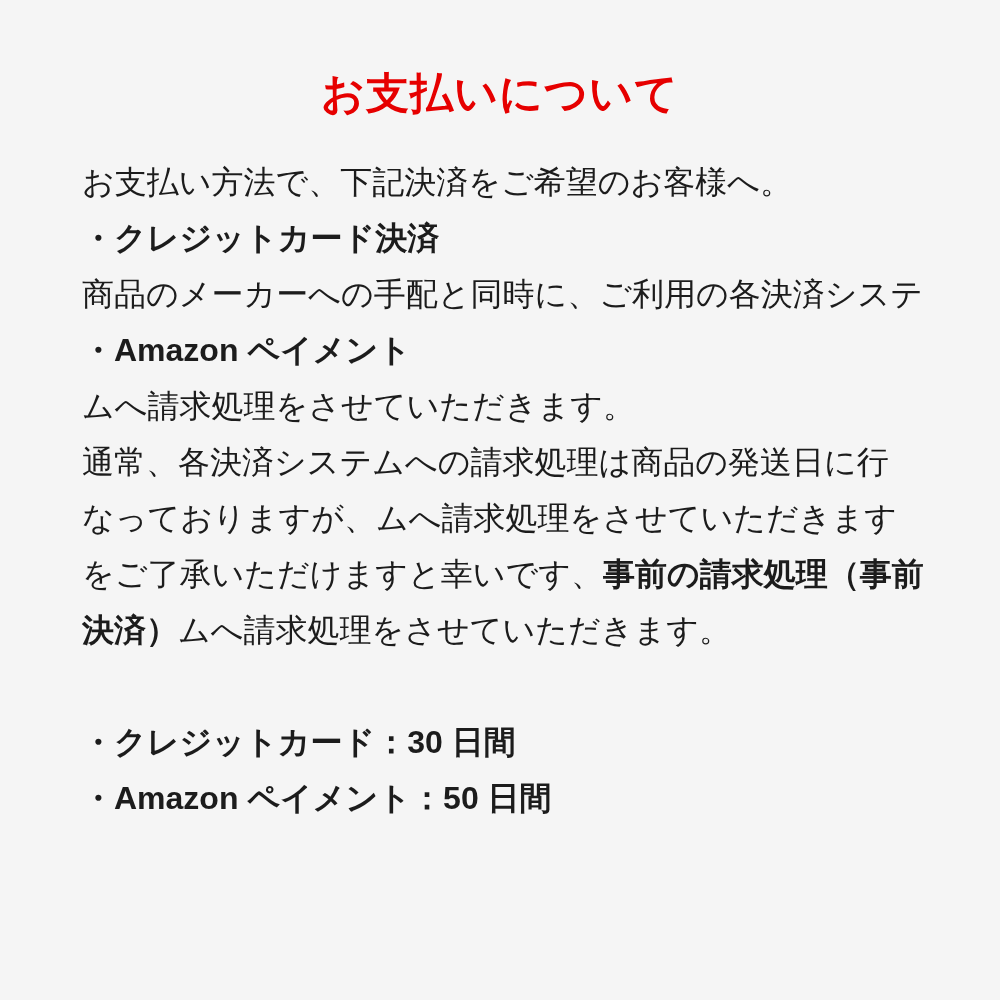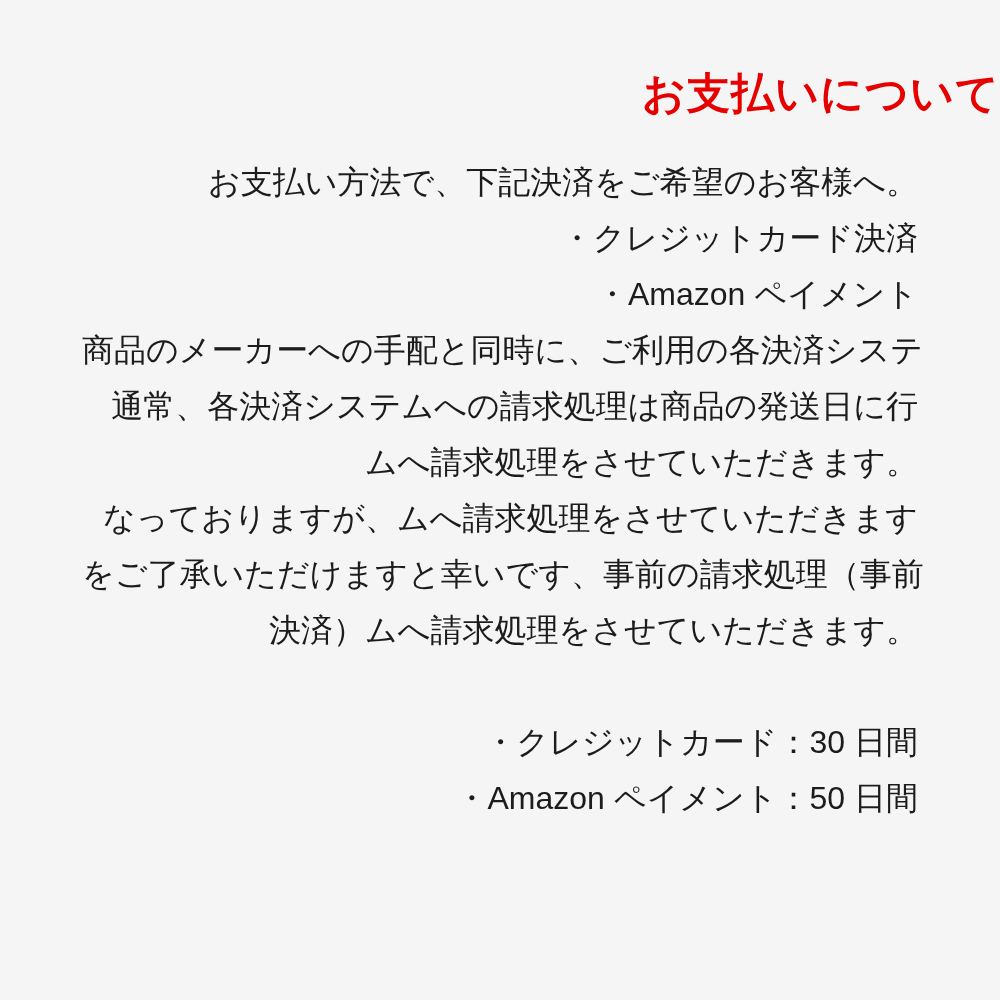--- a/index.html
+++ b/index.html
@@ -11,56 +11,55 @@
     width: 1000px;
     height: 1000px;
     background: var(--bg, #f5f5f5);
     font-family: "Liberation Sans", "DejaVu Sans", sans-serif;
     color: var(--fg, #1c1c1c);
     overflow: hidden;
   }
   .title {
     margin: 70px 0 0 0;
     padding: 0;
-    text-align: right;
+    text-align: center;
     font-size: 43px;
     line-height: 47px;
     font-weight: 700;
     color: var(--accent, #e60000);
     letter-spacing: 1px;
   }
   .body {
     margin: 37px 82px 0 82px;
     font-size: 32px;
     line-height: 56px;
-    text-align: right;
   }
   .line {
     min-height: 56px;
     white-space: nowrap;
   }
   .line .seg {
     font-weight: 400;
   }
   .line .seg.bold {
-    font-weight: 400;
+    font-weight: 700;
   }
 </style>
 </head>
 <body>
 
 <div class="page" style="--bg: #f5f5f5; --fg: #1c1c1c; --accent: #e60000;">
   <h1 class="title">お支払いについて</h1>
   <div class="body" id="notice-body">
       <div class="line"><span class="seg">お支払い方法で、下記決済をご希望のお客様へ。</span></div>
       <div class="line"><span class="seg bold">・クレジットカード決済</span></div>
+      <div class="line"><span class="seg">商品のメーカーへの手配と同時に、ご利用の各決済システ</span></div>
       <div class="line"><span class="seg bold">・Amazon ペイメント</span></div>
-      <div class="line"><span class="seg">商品のメーカーへの手配と同時に、ご利用の各決済システ</span></div>
+      <div class="line"><span class="seg">ムへ請求処理をさせていただきます。</span></div>
       <div class="line"><span class="seg">通常、各決済システムへの請求処理は商品の発送日に行</span></div>
-      <div class="line"><span class="seg">ムへ請求処理をさせていただきます。</span></div>
       <div class="line"><span class="seg">なっておりますが、ムへ請求処理をさせていただきます</span></div>
       <div class="line"><span class="seg">をご了承いただけますと幸いです、</span><span class="seg bold">事前の請求処理（事前</span></div>
       <div class="line"><span class="seg bold">決済）</span><span class="seg">ムへ請求処理をさせていただきます。</span></div>
       <div class="line"></div>
       <div class="line"><span class="seg bold">・クレジットカード：30 日間</span></div>
       <div class="line"><span class="seg bold">・Amazon ペイメント：50 日間</span></div>
     </div>
 </div>
 
 </body></html>

